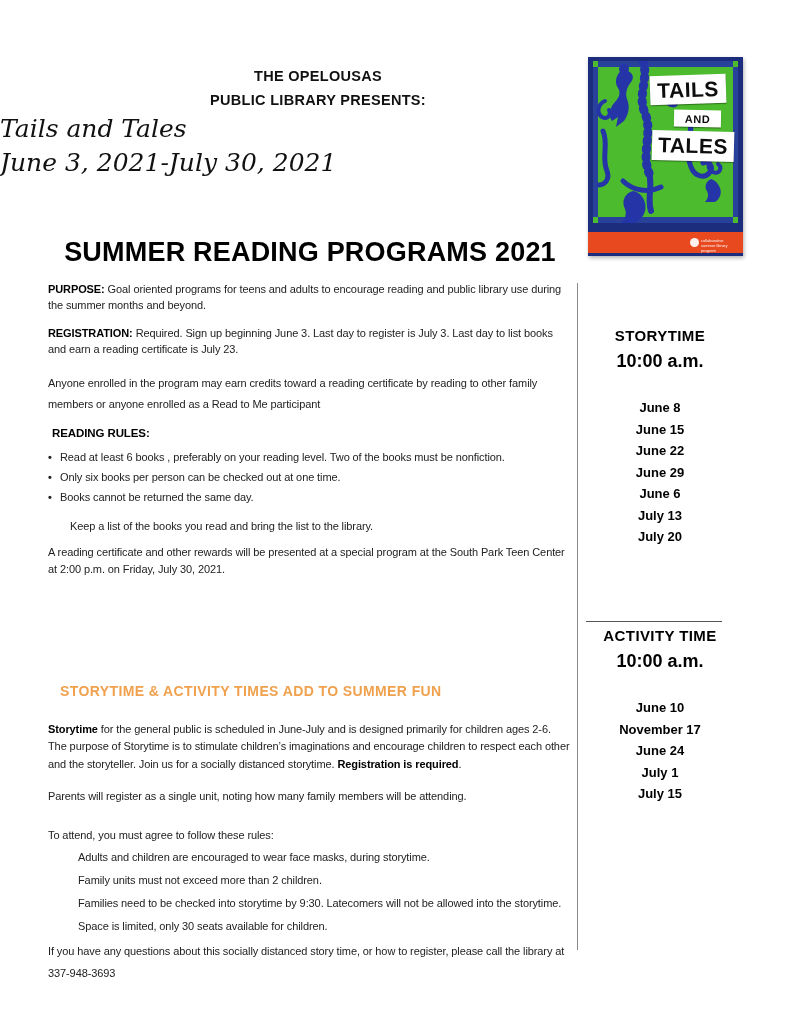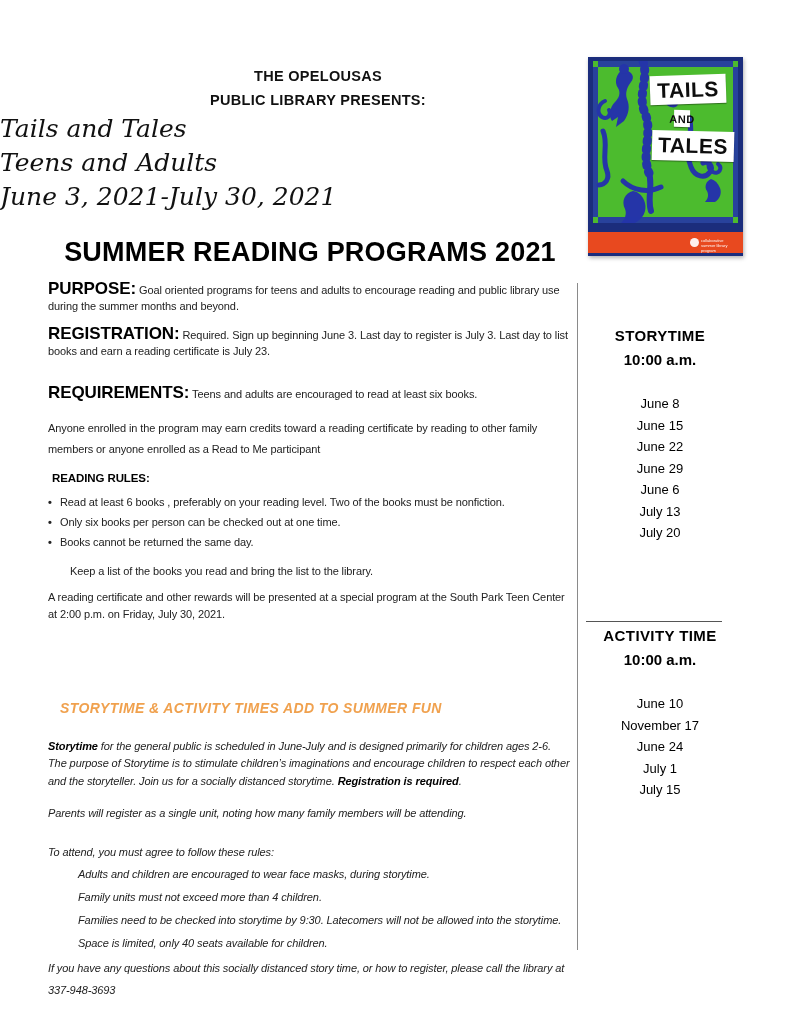--- a/index.html
+++ b/index.html
@@ -21,89 +21,88 @@
   .main-title {
     position:absolute; top:237px; left:0; width:620px; text-align:center;
     font-size:27px; font-weight:bold; letter-spacing:0.2px; color:#000;
   }
 
   
   .main-col {
     position:absolute; top:281px; left:48px; width:520px;
     font-size:11px; line-height:16px; letter-spacing:-0.1px; color:#222;
   }
-  .main-col .label { font-weight:bold; color:#000; font-size:17px; }
+  .main-col .label { font-weight:bold; color:#000; font-size:11px; }
   .p-purpose { margin:0; }
   .p-registration { margin:12px 0 0 0; }
   .p-requirements { margin:26px 0 0 0; }
   .p-enrolled { margin:16px 0 0 0; line-height:21px; }
   .rules-heading { margin:10px 0 0 0; padding-left:4px; font-weight:bold; font-size:11.5px; color:#000; }
   .bullet-list { margin:6px 0 0 0; }
   .bullet-item { position:relative; padding-left:12px; line-height:20px; }
   .bullet-item::before { content:"\2022"; position:absolute; left:0; top:0; font-weight:bold; }
   .p-keeplist { margin:9px 0 0 0; line-height:20px;padding-left:22px; }
   .p-certificate { margin:8px 0 0 0; line-height:17px; }
 
   
-  .fun-section { position:absolute; top:700px; left:48px; width:524px; font-size:11px; line-height:17.5px; letter-spacing:-0.1px; color:#222;font-style:italic; }
+  .fun-section { position:absolute; top:683px; left:48px; width:524px; font-size:11px; line-height:17.5px; letter-spacing:-0.1px; color:#222; }
   .fun-heading { padding-left:12px; color:#f0a14e; font-size:14px; font-weight:bold; letter-spacing:0.4px; }
   .fun-p1 { margin:20px 0 4px 0; }
   .fun-p1 .b { font-weight:bold; color:#000; }
   .fun-p2 { margin:15px 0 0 0; }
   .fun-intro { margin:21px 0 0 0; }
   .fun-rules { margin:2px 0 0 0; }
   .fun-rule { padding-left:30px; line-height:23px; }
   .fun-questions { margin:2px 4px 0 0; line-height:22px; }
 
   
   .v-divider { position:absolute; left:577px; top:283px; width:1px; height:667px; background:#8a8a8a; }
   .h-divider { position:absolute; left:586px; top:621px; width:136px; height:1px; background:#555; }
 
   
   .sb-block { position:absolute; left:586px; width:148px; text-align:center; color:#000; }
   .sb-story { top:327px; }
   .sb-activity { top:627px; }
   .sb-title { font-size:15px; font-weight:bold; letter-spacing:0.4px; }
-  .sb-time { font-size:15px; font-weight:bold; margin-top:7px; }
-  .sb-dates { margin-top:25px; font-size:13px; font-weight:normal; line-height:21.5px; }
+  .sb-time { font-size:18px; font-weight:bold; margin-top:7px; }
+  .sb-dates { margin-top:25px; font-size:13px; font-weight:bold; line-height:21.5px; }
 
   
   .poster {
     position:absolute; left:588px; top:57px; width:155px; height:199px;
     background:#1b2d7c; box-shadow:1px 2px 4px rgba(0,0,0,0.3);
   }
   .poster-green { position:absolute; left:5px; top:4px; width:145px; height:162px; background:#4cbb2e; overflow:hidden; }
   .poster-art { position:absolute; left:0; top:0; }
   .poster-word {
     position:absolute; background:#ffffff; color:#0d0d0d; font-weight:bold;
     display:flex; align-items:center; justify-content:center;
     letter-spacing:0.5px; box-shadow:0 1px 1px rgba(0,0,0,0.4);
   }
   .word-tails { left:57px; top:14px; width:76px; height:29px; font-size:21px; transform:rotate(-2deg); }
-  .word-and   { left:81px; top:49px; width:16px; height:17px; font-size:11px; transform:rotate(1deg); }
+  .word-and   { left:81px; top:49px; width:47px; height:17px; font-size:11px; transform:rotate(1deg); }
   .word-tales { left:59px; top:70px; width:82px; height:30px; font-size:21px; transform:rotate(1.5deg); }
   .poster-strip { position:absolute; left:0; bottom:3px; width:100%; height:21px; background:#e8491f; }
   .strip-logo-circle { position:absolute; right:44px; top:6px; width:9px; height:9px; border-radius:50%; background:#ffffff; opacity:0.92; }
   .strip-logo-text {
     position:absolute; right:5px; top:6px; width:37px;
     font-size:4px; line-height:5px; color:#ffffff; text-align:left; opacity:0.95;
   }
 </style>
 </head>
 <body>
 
 <div class="page">
 
   <div class="header-presents">
     <div>THE OPELOUSAS</div>
     <div>PUBLIC LIBRARY PRESENTS:</div>
   </div>
   <div class="header-script">
     <div>Tails and Tales</div>
-    <div>Teens and Adults</div>
     <div>June 3, 2021-July 30, 2021</div>
   </div>
   <div class="main-title">SUMMER READING PROGRAMS 2021</div>
 
   <div class="poster">
     <div class="poster-green">
       <svg class="poster-art" width="145" height="162" viewBox="0 0 145 162">
         <g fill="none" stroke="#2535a8" stroke-linecap="round">
           <path d="M50 0 C56 18 44 34 52 52 C60 72 48 92 56 112 C60 124 54 138 58 150" stroke-width="6"></path>
           <path d="M50 0 C56 18 44 34 52 52 C60 72 48 92 56 112" stroke-width="9" stroke-dasharray="2 6"></path>
@@ -133,21 +132,20 @@
   </div>
 
   <div class="v-divider"></div>
   <div class="h-divider"></div>
 
   <div class="main-col">
     <p class="p-purpose"><span class="label">PURPOSE:</span><span>  Goal oriented programs for teens and adults to encourage reading and public library use during the summer months and beyond.</span></p>
 
     <p class="p-registration"><span class="label">REGISTRATION:</span><span> Required. Sign up beginning  June 3. Last day to register is July 3. Last day to list books and earn a reading certificate  is July 23.</span></p>
 
-    <p class="p-requirements"><span class="label">REQUIREMENTS:</span><span> Teens and adults are encouraged to read at least six books.</span></p>
 
     <p class="p-enrolled">Anyone enrolled in the program may earn credits toward a reading certificate by reading to other family members or anyone enrolled as a Read to Me participant</p>
 
     <p class="rules-heading">READING RULES:</p>
     <div class="bullet-list">
       <div class="bullet-item">Read at least 6 books , preferably on your reading level.  Two of the books must be nonfiction.</div>
       <div class="bullet-item">Only six books per person can be checked out at one time.</div>
       <div class="bullet-item">Books cannot be returned the same day.</div>
     </div>
 
@@ -158,23 +156,23 @@
   <div class="fun-section">
     <div class="fun-heading">STORYTIME &amp; ACTIVITY TIMES ADD TO SUMMER FUN</div>
 
     <p class="fun-p1"><span class="b">Storytime</span><span> for the general public is scheduled in June-July and is designed primarily for children ages 2-6. The purpose of Storytime is to stimulate children’s imaginations and encourage children to respect each other and the storyteller. Join us for a socially distanced storytime. </span><span class="b">Registration is required</span><span>.</span></p>
 
     <p class="fun-p2">Parents will register as a single unit, noting how many family members will be attending.</p>
 
     <p class="fun-intro">To attend, you must agree to follow these rules:</p>
     <div class="fun-rules">
       <div class="fun-rule">Adults and children are encouraged to wear face masks, during storytime.</div>
-      <div class="fun-rule">Family units must not exceed more than 4 children.</div>
+      <div class="fun-rule">Family units must not exceed more than 2 children.</div>
       <div class="fun-rule">Families need to be checked into storytime by 9:30. Latecomers will not be allowed into the storytime.</div>
-      <div class="fun-rule">Space is limited, only 40 seats available for children.</div>
+      <div class="fun-rule">Space is limited, only 30 seats available for children.</div>
     </div>
 
     <div class="fun-questions">
       <div>If you have any questions about this socially distanced story time, or how to register, please call the library at</div>
       <div>337-948-3693</div>
     </div>
   </div>
 
   <div class="sb-block sb-story">
     <div class="sb-title">STORYTIME</div>

